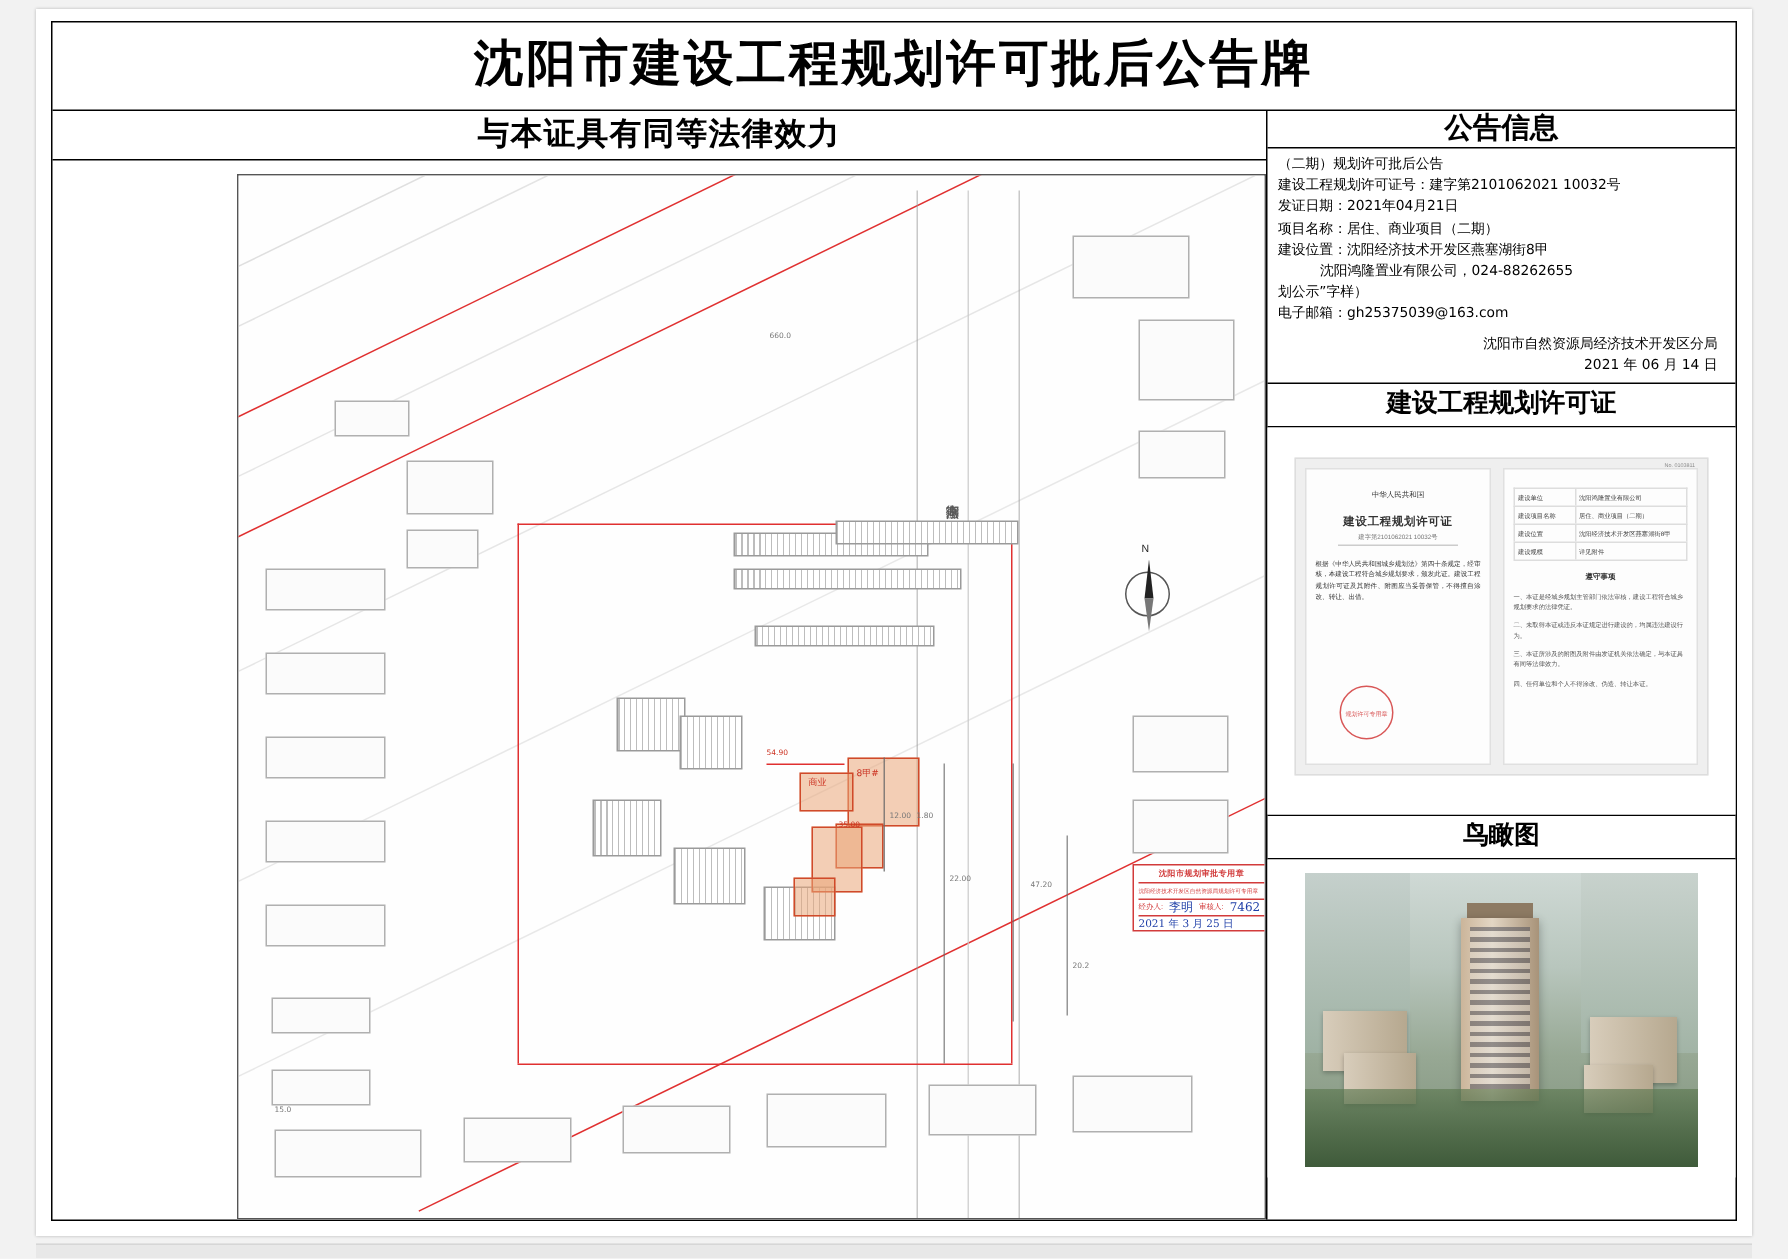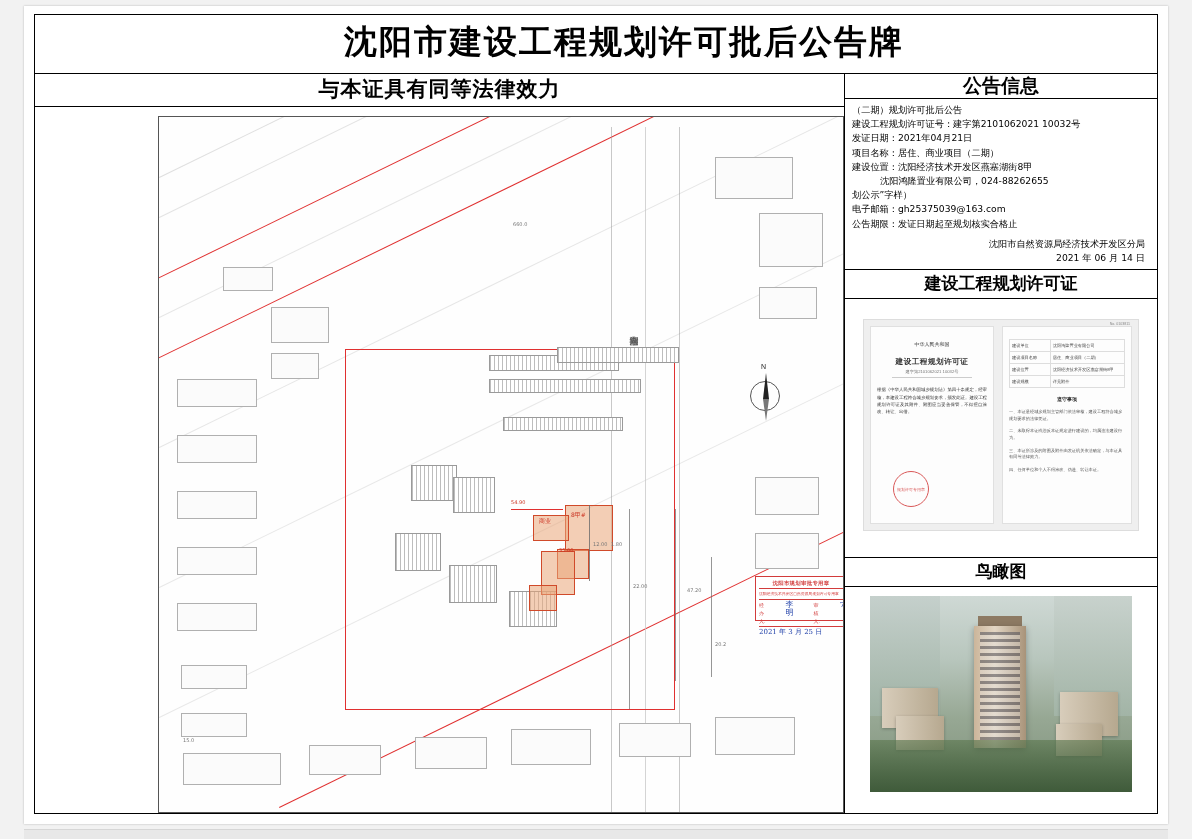--- a/index.html
+++ b/index.html
@@ -37,21 +37,20 @@
     position: absolute;
     left: 10px;
     top: 14px;
     width: 1124px;
     text-align: center;
     font-family: "DejaVu Serif", "Liberation Serif", serif;
     font-weight: bold;
     font-size: 33px;
     letter-spacing: 2px;
     color: #000;
-    margin-left: 28px;
   }
   .title-rule {
     position: absolute;
     left: 11px;
     top: 67px;
     width: 1122px;
     height: 1px;
     background: #000;
   }
   
@@ -441,21 +440,21 @@
             <div class="compass-circle"></div>
             <div class="needle-up"></div>
             <div class="needle-dn"></div>
           </div>
 
           <div class="stamp-box">
             <div class="ttl">沈阳市规划审批专用章</div>
             <div class="rowline"></div>
             <div style="font-size:3.8px;">沈阳经济技术开发区自然资源局规划许可专用章</div>
             <div class="rowline"></div>
-            <div style="display:flex;gap:20px;align-items:flex-start;">
+            <div style="display:flex;gap:4px;align-items:flex-end;">
               <span>经办人:</span>
               <span class="hand">李明</span>
               <span>审核人:</span>
               <span class="hand">7462</span>
             </div>
             <div class="rowline"></div>
             <div class="hand" style="font-size:7px;">2021 年 3 月 25 日</div>
           </div>
 
         </div>
@@ -468,21 +467,20 @@
 
       <div class="rp-body">
         <p>（二期）规划许可批后公告</p>
         <p>建设工程规划许可证号：建字第2101062021 10032号</p>
         <p>发证日期：2021年04月21日</p>
         <p>项目名称：居住、商业项目（二期）</p>
         <p>建设位置：沈阳经济技术开发区燕塞湖街8甲</p>
         <p class="pad1">沈阳鸿隆置业有限公司，024-88262655</p>
         <p>划公示”字样）</p>
         <p>电子邮箱：gh25375039@163.com</p>
-        <p>公告期限：发证日期起至规划核实合格止</p>
         <p class="right" style="margin-top:6px;">沈阳市自然资源局经济技术开发区分局</p>
         <p class="right">2021 年 06 月 14 日</p>
       </div>
 
       <div class="permit-head">建设工程规划许可证</div>
 
       <div class="permit-area">
         <div class="cert-img">
           <div class="cert-code">No. 0103811</div>
 

